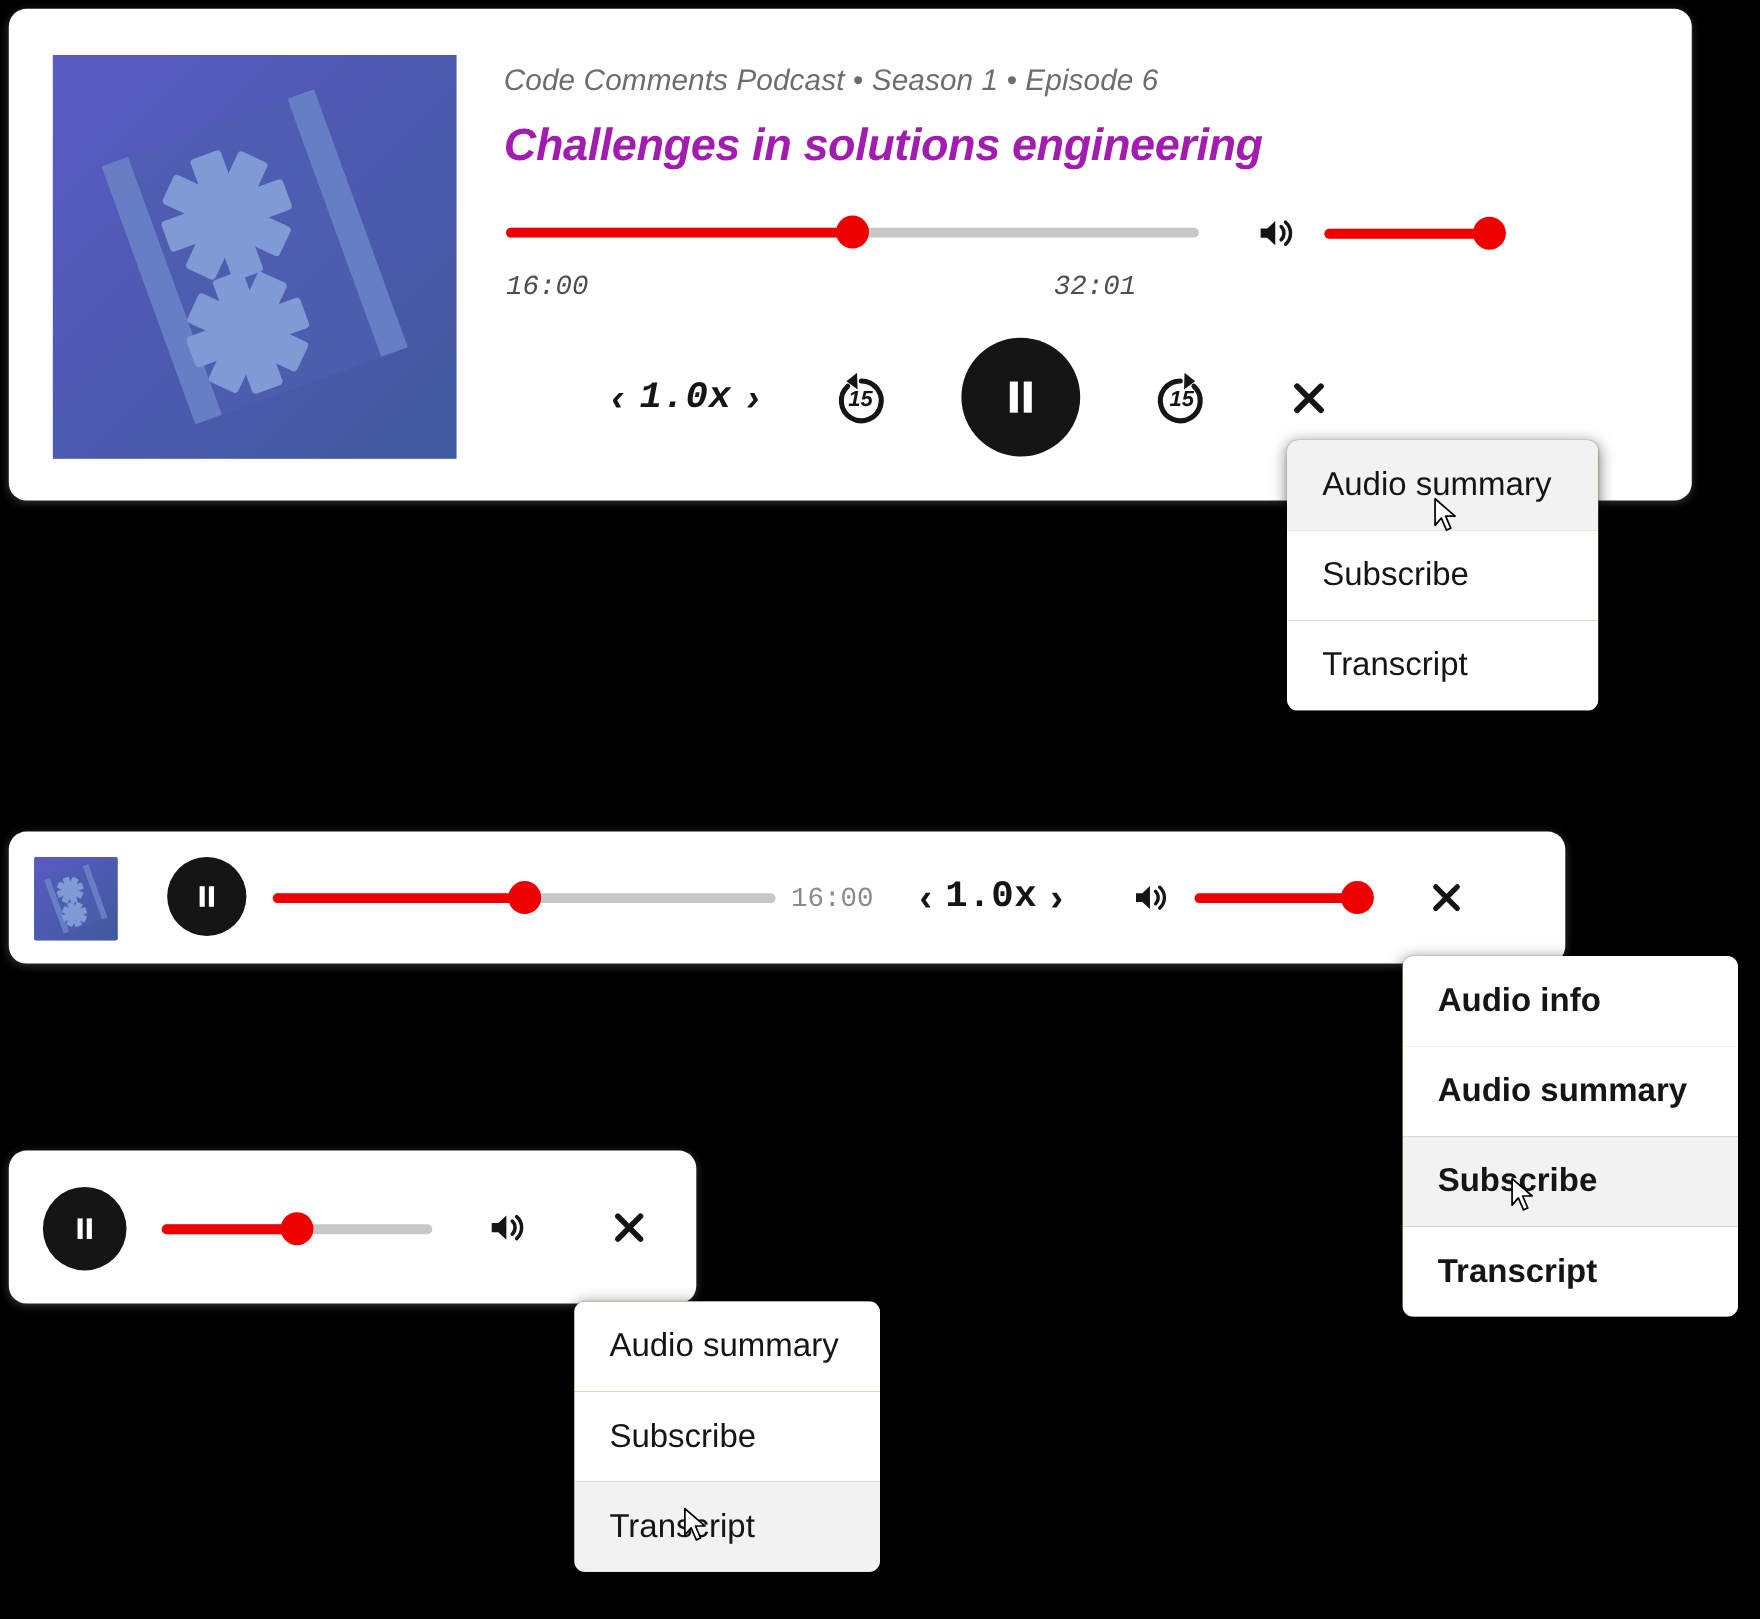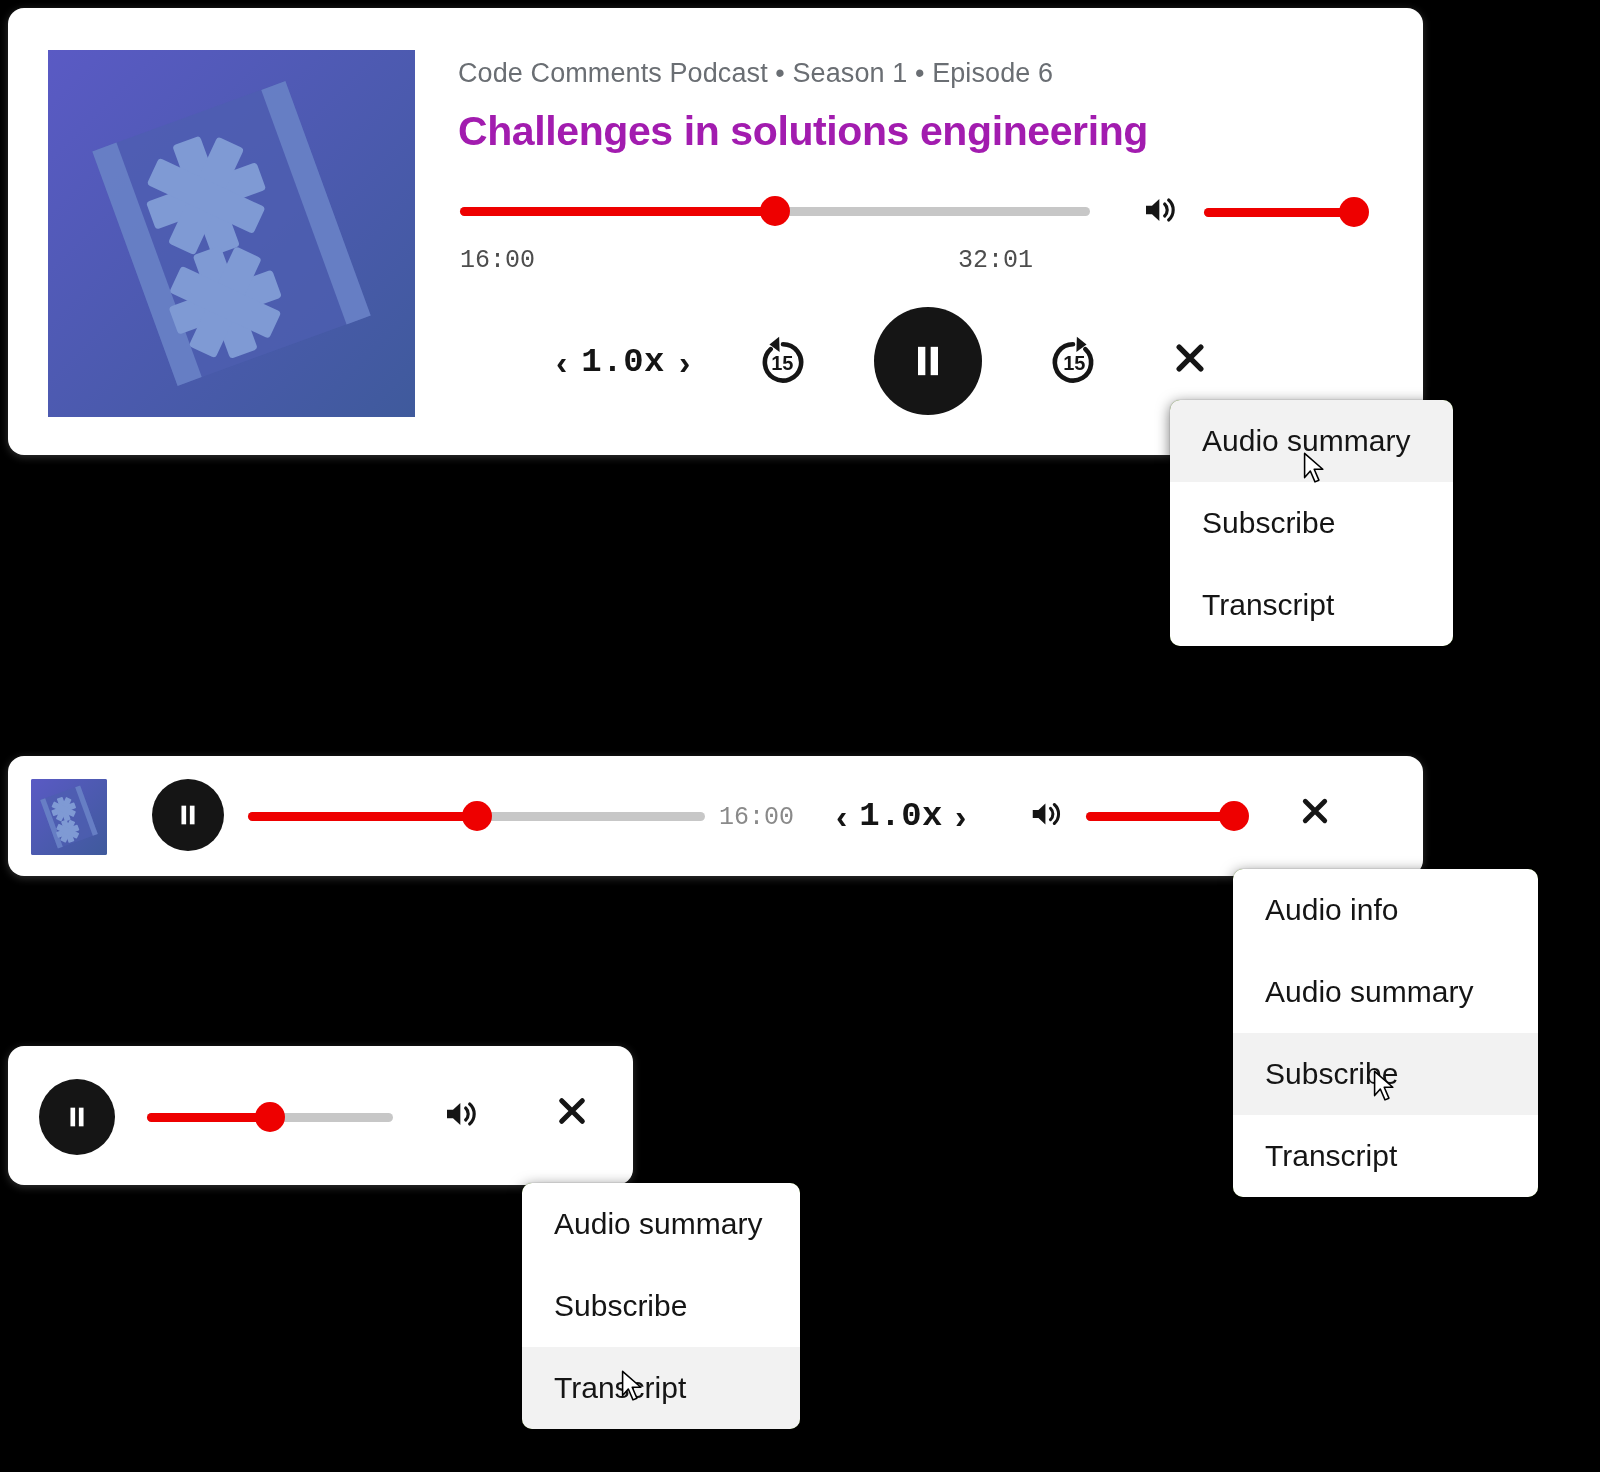--- a/index.html
+++ b/index.html
@@ -93,33 +93,33 @@
   }
 
   
   .play-btn {
     border-radius: 50%;
     background: #151515;
     display: flex; align-items: center; justify-content: center;
     flex: none;
   }
   .icon-btn {
-    display: flex; align-items: flex-start; justify-content: center;
+    display: flex; align-items: center; justify-content: center;
     flex: none; background: none; border: none; cursor: pointer;
   }
   .chev { color: #151515; font-size: 34px; font-weight: 700; line-height: 1; }
 
   .row { display: flex; align-items: center; }
 </style>
 </head>
 <body>
 
 <div class="stage">
 
-  <div class="card" style="left:8px; top:8px; width:1415px; height:447px;">
+  <div class="card" style="left:8px; top:8px; width:1530px; height:447px;font-style:italic;">
 
     <div class="cover" style="position:absolute; left:40px; top:42px; width:367px; height:367px;">
       <svg viewBox="0 0 100 100">
         <defs>
           <linearGradient id="g1" x1="0" y1="0" x2="1" y2="1">
             <stop offset="0%" stop-color="#5a5ac4"></stop>
             <stop offset="100%" stop-color="#3f5a9c"></stop>
           </linearGradient>
         </defs>
         <rect x="0" y="0" width="100" height="100" fill="url(#g1)"></rect>
@@ -286,21 +286,21 @@
       <div class="thumb" style="left:100%;"></div>
     </div>
 
     <div class="icon-btn" style="position:absolute; left:1284px; top:37px; width:46px; height:46px;">
       <svg width="36" height="36" viewBox="0 0 24 24">
         <path d="M5.5 5.5 18.5 18.5M18.5 5.5 5.5 18.5" stroke="#151515" stroke-width="3.2" stroke-linecap="round"></path>
       </svg>
     </div>
   </div>
 
-  <div class="menu" style="left:1233px; top:869px; width:305px;">
+  <div class="menu" style="left:1275px; top:869px; width:305px;font-weight:bold;">
     <div class="menu-item">Audio info</div>
     <div class="menu-item">Audio summary</div>
     <div class="menu-item hover">Subscribe</div>
     <div class="menu-item">Transcript</div>
   </div>
   <svg class="cursor" style="left:1372px; top:1070px;" viewBox="0 0 20 26">
     <path d="M2 1l14 12.2h-6.6l3.6 8.4-3 1.3-3.6-8.4L2 19.6z" fill="#ffffff" stroke="#000000" stroke-width="1.2" stroke-linejoin="round"></path>
   </svg>
 
   <div class="card" style="left:8px; top:1046px; width:625px; height:139px;">

